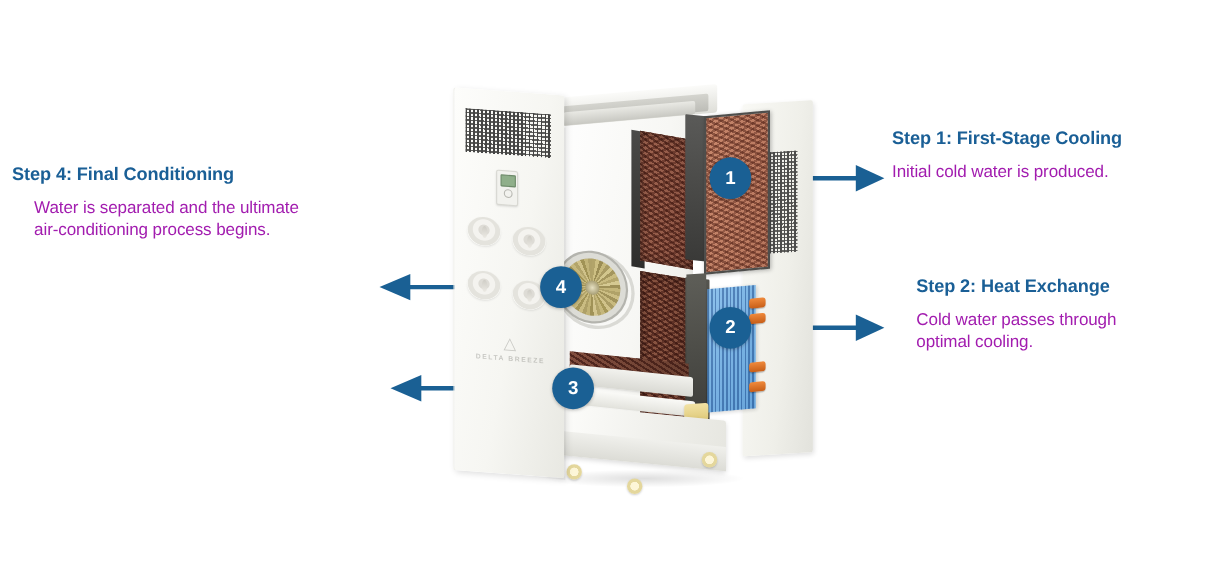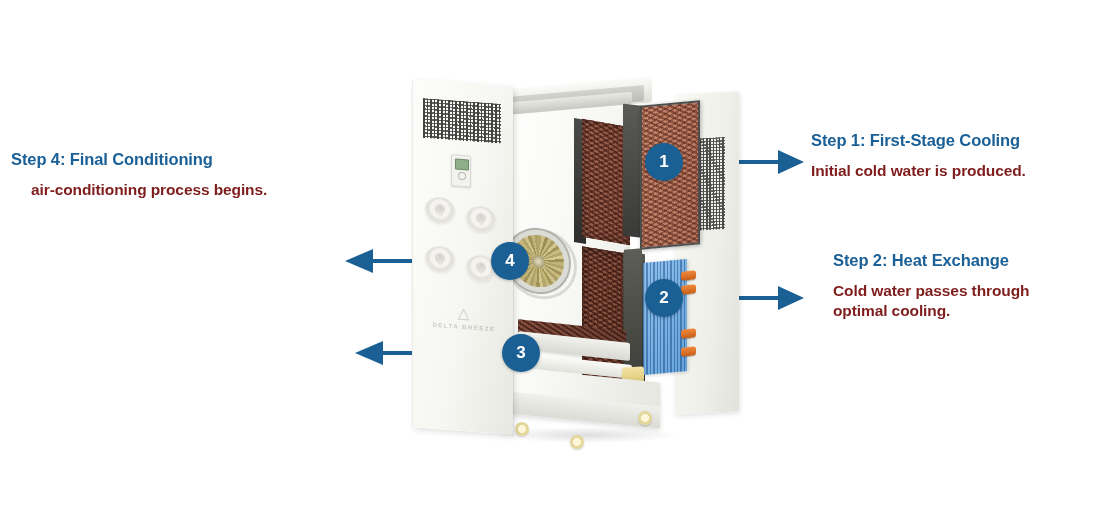--- a/index.html
+++ b/index.html
@@ -16,23 +16,23 @@
   .step-block{position:absolute;}
   .step-title{
     color:#1a5f96;
     font-size:16.5px;
     font-weight:bold;
     letter-spacing:-0.1px;
     white-space:nowrap;
     line-height:1.2;
   }
   .step-body{
-    color:#7f1d1d;
+    color:#a21caf;
     font-size:15.5px;
-    font-weight:bold;
+    font-weight:normal;
     line-height:1.33;
     letter-spacing:-0.1px;
   }
   .right-block .step-body{margin-top:10px;}
   .left-block  .step-body{margin-top:10px;padding-left:20px;}
 
   
   .arrow{position:absolute;}
   .arrow svg{display:block;overflow:visible;}
 
@@ -404,36 +404,37 @@
       <line x1="26" y1="14" x2="175" y2="14" stroke="#1a6094" stroke-width="4"></line>
       <polygon points="30,2 2,14 30,26" fill="#1a6094"></polygon>
     </svg>
   </div>
 
   <div class="badge" style="left:645px;top:143px;">1</div>
   <div class="badge" style="left:645px;top:279px;">2</div>
   <div class="badge" style="left:502px;top:334px;">3</div>
   <div class="badge" style="left:491px;top:242px;">4</div>
 
-  <div class="step-block right-block" style="left:811px;top:131px;width:282px;">
+  <div class="step-block right-block" style="left:811px;top:117px;width:282px;">
     <div class="step-title">Step 1:  First-Stage Cooling</div>
     <div class="step-body">Initial cold water is produced.</div>
   </div>
 
   <div class="step-block right-block" style="left:833px;top:251px;width:275px;">
     <div class="step-title">Step 2: Heat Exchange</div>
     <div class="step-body">
       <div>Cold water passes through</div>
       <div>optimal cooling.</div>
     </div>
   </div>
 
   <div class="step-block left-block" style="left:11px;top:150px;width:350px;">
     <div class="step-title">Step 4: Final Conditioning</div>
     <div class="step-body">
+      <div>Water is separated and the ultimate</div>
       <div>air-conditioning process begins.</div>
     </div>
   </div>
 
   <div class="step-block left-block" style="left:11px;top:312px;width:350px;">
     <div class="step-body">
     </div>
   </div>
 
 </div>

